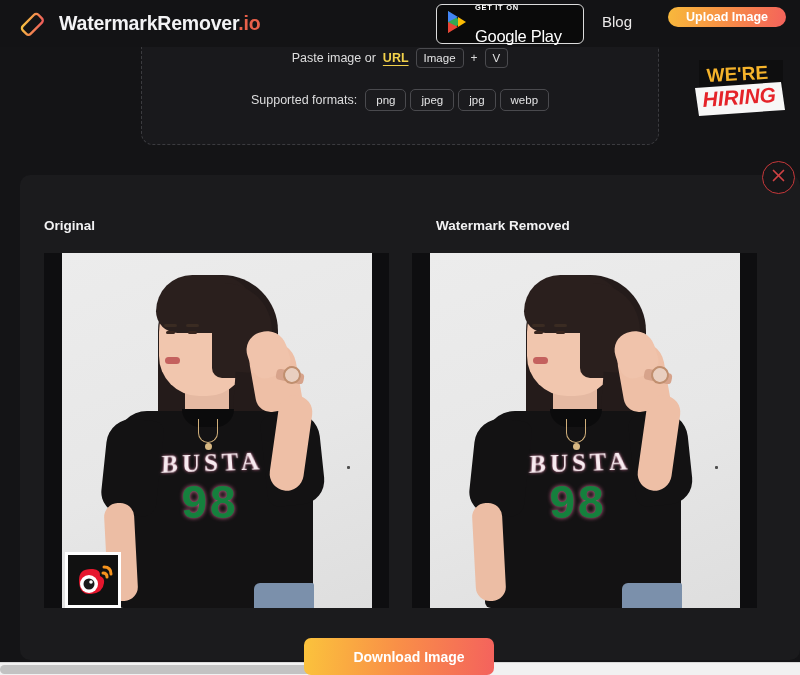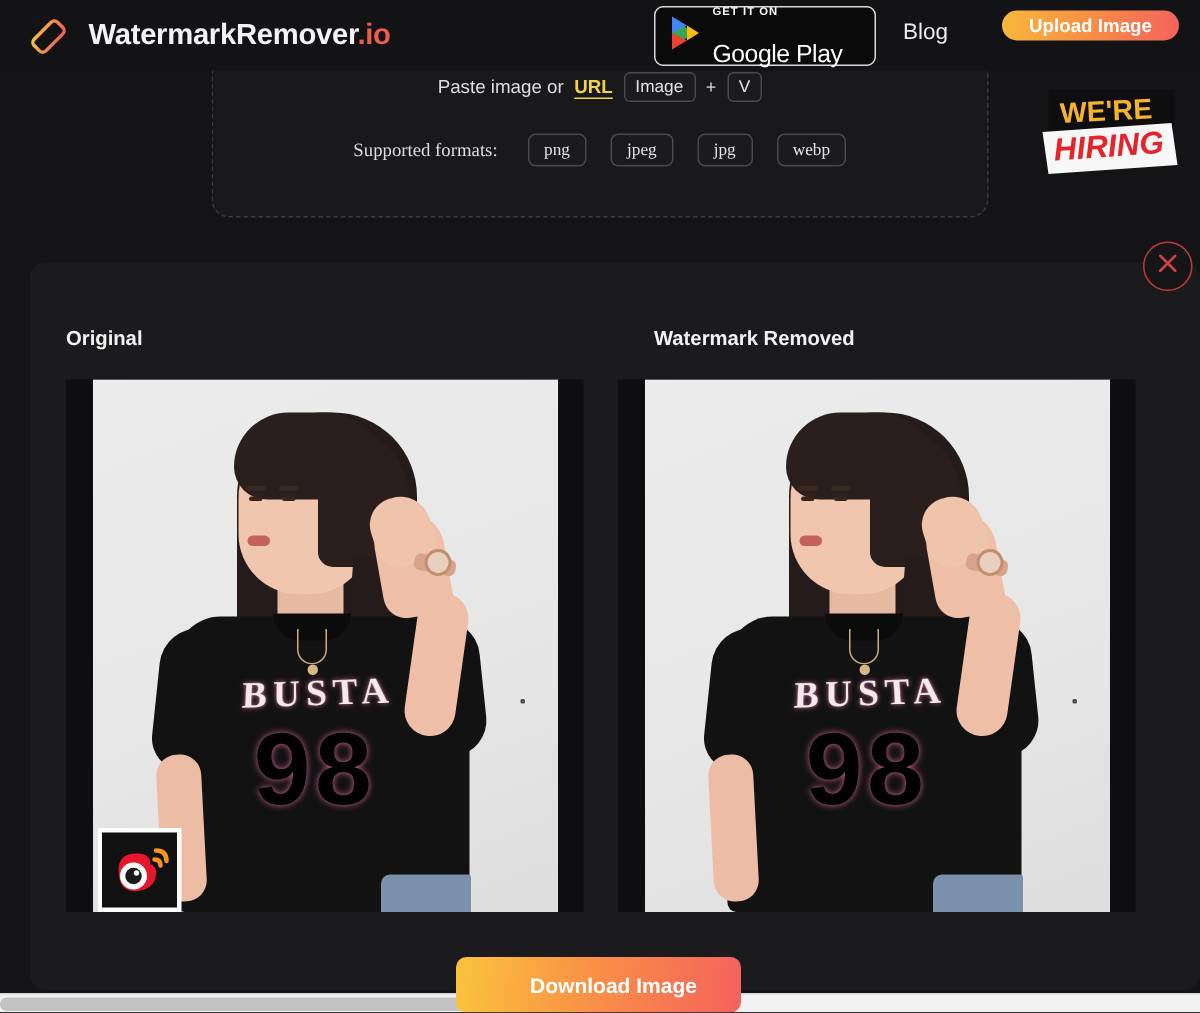--- a/index.html
+++ b/index.html
@@ -143,24 +143,23 @@
   }
   .plus { color: #d9d9da; font-size: 12px; }
 
   .formats-row {
     position: absolute;
     left: 141px; top: 89px;
     width: 518px;
     display: flex;
     align-items: center;
     justify-content: center;
-    gap: 16px;
+    gap: 4px;
     font-size: 12.5px;
     color: #dededf;
-    font-family: Liberation Serif, serif;
   }
   .fmt {
     border: 1px solid #4a4a4e;
     border-radius: 5px;
     padding: 3px 10px;
     font-size: 11.5px;
     color: #e3e3e4;
     background: #1b1b1e;
     line-height: 14px;
     cursor: pointer;
@@ -411,24 +410,24 @@
     transform: rotate(-2deg) perspective(60px) rotateX(6deg);
     text-shadow: 0 0 3px rgba(226,120,160,0.85);
     overflow: hidden;
     white-space: nowrap;
   }
   .tee-num {
     position: absolute;
     left: 78px; top: 226px;
     width: 140px;
     text-align: center;
-    color: #000000;
+    color: #15803d;
     font-family: "Liberation Sans", sans-serif;
     font-weight: bold;
-    font-size: 68px;
+    font-size: 46px;
     letter-spacing: 3px;
     text-shadow: 0 0 4px rgba(226,110,155,0.9);
     line-height: 1;
   }
   .jeans {
     position: absolute;
     left: 192px; top: 330px;
     width: 60px; height: 28px;
     background: #7b90ab;
     border-radius: 6px 2px 0 0;

